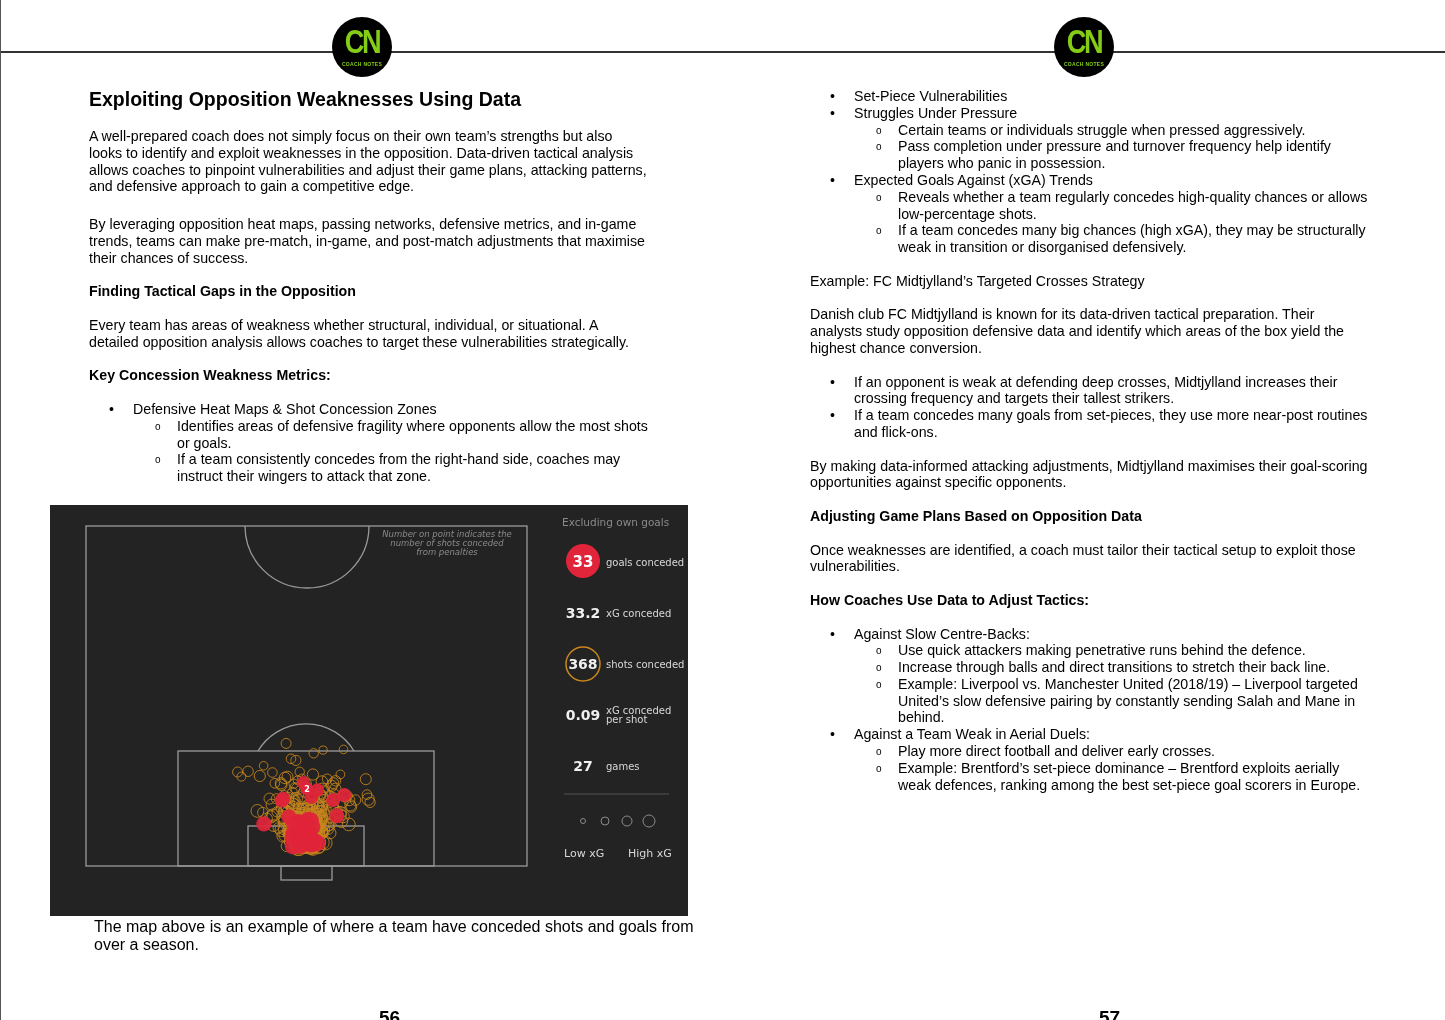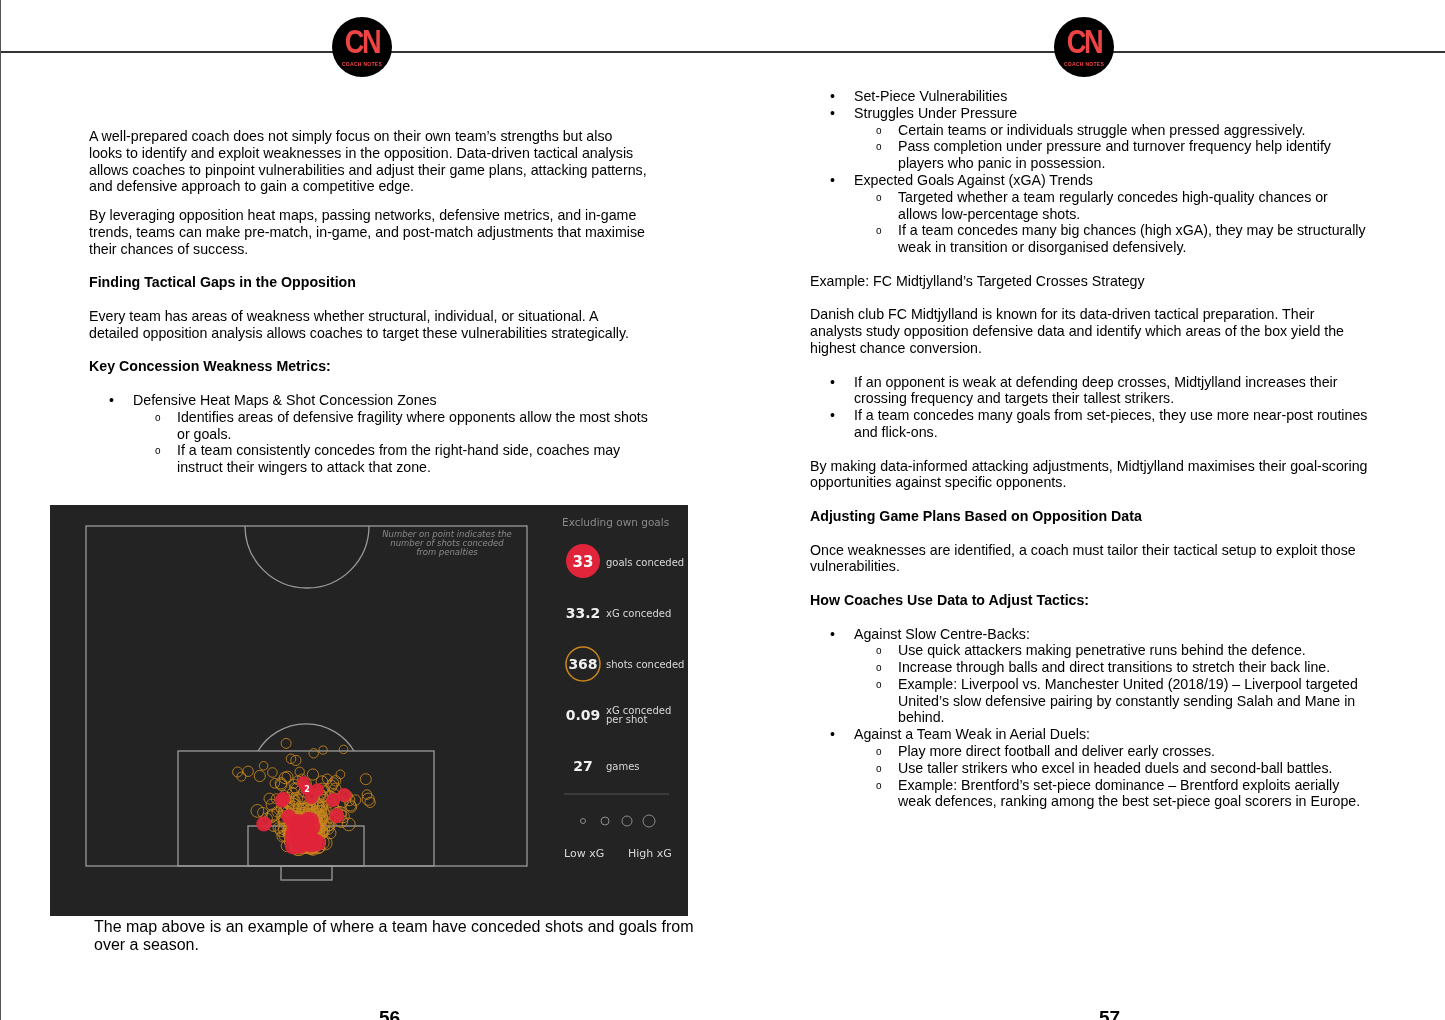--- a/index.html
+++ b/index.html
@@ -3,21 +3,21 @@
 <meta charset="utf-8">
 <style>
   html,body{margin:0;padding:0;}
   body{width:1445px;height:1020px;position:relative;background:#fff;overflow:hidden;font-family:"Liberation Sans",sans-serif;color:#000;}
   .page{position:absolute;top:0;height:1020px;}
   #page-left{left:0;width:722px;border-left:1px solid #555;box-sizing:border-box;}
   #page-right{left:722px;width:723px;}
   .header-rule{position:absolute;top:51px;height:2px;background:#333;}
   #page-left .header-rule{left:0;right:0;}
   #page-right .header-rule{left:0;right:0;}
-  .logo{position:absolute;top:17px;width:60px;height:60px;border-radius:50%;background:#000;color:#ef4444;text-align:center;}
+  .logo{position:absolute;top:17px;width:60px;height:60px;border-radius:50%;background:#000;color:#84cc16;text-align:center;}
   .logo .cn{font-family:"Liberation Sans",sans-serif;font-weight:bold;font-size:34px;line-height:40px;letter-spacing:-3px;margin-top:4px;transform:scaleX(0.8);}
   .logo .sub{font-size:5px;letter-spacing:0.3px;line-height:6px;font-weight:bold;}
   .text{position:absolute;font-size:14.2px;line-height:16.8px;}
   h1.title{position:absolute;left:88px;top:88px;margin:0;font-size:19.5px;font-weight:bold;}
   p{margin:0;}
   .bold{font-weight:bold;}
   ul.l1{list-style:none;margin:0;padding:0;}
   ul.l1>li{position:relative;padding-left:44px;}
   ul.l1>li::before{content:"•";position:absolute;left:20px;top:0;}
   ul.l2{list-style:none;margin:0;padding:0;}
@@ -33,24 +33,25 @@
 </head>
 <body>
 
 <div class="page" id="page-left">
   <div class="header-rule"></div>
   <div class="logo" style="left:331px;">
     <div class="cn">CN</div>
     <div class="sub">COACH NOTES</div>
   </div>
 
+  <h1 class="title">Exploiting Opposition Weaknesses Using Data</h1>
 
   <div class="text" style="left:88px;top:128px;width:560px;">
     <p>A well-prepared coach does not simply focus on their own team’s strengths but also looks to identify and exploit weaknesses in the opposition. Data-driven tactical analysis allows coaches to pinpoint vulnerabilities and adjust their game plans, attacking patterns, and defensive approach to gain a competitive edge.</p>
-    <p style="margin-top:12px;">By leveraging opposition heat maps, passing networks, defensive metrics, and in-game trends, teams can make pre-match, in-game, and post-match adjustments that maximise their chances of success.</p>
+    <p style="margin-top:21px;">By leveraging opposition heat maps, passing networks, defensive metrics, and in-game trends, teams can make pre-match, in-game, and post-match adjustments that maximise their chances of success.</p>
     <p class="bold" style="margin-top:16.8px;">Finding Tactical Gaps in the Opposition</p>
     <p style="margin-top:16.8px;">Every team has areas of weakness whether structural, individual, or situational. A detailed opposition analysis allows coaches to target these vulnerabilities strategically.</p>
     <p class="bold" style="margin-top:16.8px;">Key Concession Weakness Metrics:</p>
     <ul class="l1" style="margin-top:16.8px;">
       <li>
         <span>Defensive Heat Maps &amp; Shot Concession Zones</span>
         <ul class="l2">
           <li>Identifies areas of defensive fragility where opponents allow the most shots or goals.</li>
           <li>If a team consistently concedes from the right-hand side, coaches may instruct their wingers to attack that zone.</li>
         </ul>
@@ -531,21 +532,21 @@
       <li>
         <span>Struggles Under Pressure</span>
         <ul class="l2">
           <li>Certain teams or individuals struggle when pressed aggressively.</li>
           <li>Pass completion under pressure and turnover frequency help identify players who panic in possession.</li>
         </ul>
       </li>
       <li>
         <span>Expected Goals Against (xGA) Trends</span>
         <ul class="l2">
-          <li>Targeted whether a team regularly concedes high-quality chances or allows low-percentage shots.</li>
+          <li>Reveals whether a team regularly concedes high-quality chances or allows low-percentage shots.</li>
           <li>If a team concedes many big chances (high xGA), they may be structurally weak in transition or disorganised defensively.</li>
         </ul>
       </li>
     </ul>
 
     <p style="margin-top:16.8px;">Example: FC Midtjylland’s Targeted Crosses Strategy</p>
     <p style="margin-top:16.8px;">Danish club FC Midtjylland is known for its data-driven tactical preparation. Their analysts study opposition defensive data and identify which areas of the box yield the highest chance conversion.</p>
     <ul class="l1" style="margin-top:16.8px;">
       <li>If an opponent is weak at defending deep crosses, Midtjylland increases their crossing frequency and targets their tallest strikers.</li>
       <li>If a team concedes many goals from set-pieces, they use more near-post routines and flick-ons.</li>
@@ -561,21 +562,20 @@
         <ul class="l2">
           <li>Use quick attackers making penetrative runs behind the defence.</li>
           <li>Increase through balls and direct transitions to stretch their back line.</li>
           <li>Example: Liverpool vs. Manchester United (2018/19) – Liverpool targeted United’s slow defensive pairing by constantly sending Salah and Mane in behind.</li>
         </ul>
       </li>
       <li>
         <span>Against a Team Weak in Aerial Duels:</span>
         <ul class="l2">
           <li>Play more direct football and deliver early crosses.</li>
-          <li>Use taller strikers who excel in headed duels and second-ball battles.</li>
           <li>Example: Brentford’s set-piece dominance – Brentford exploits aerially weak defences, ranking among the best set-piece goal scorers in Europe.</li>
         </ul>
       </li>
     </ul>
   </div>
 
   <div class="pagenum" style="left:351px;">57</div>
 </div>
 
 </body></html>

